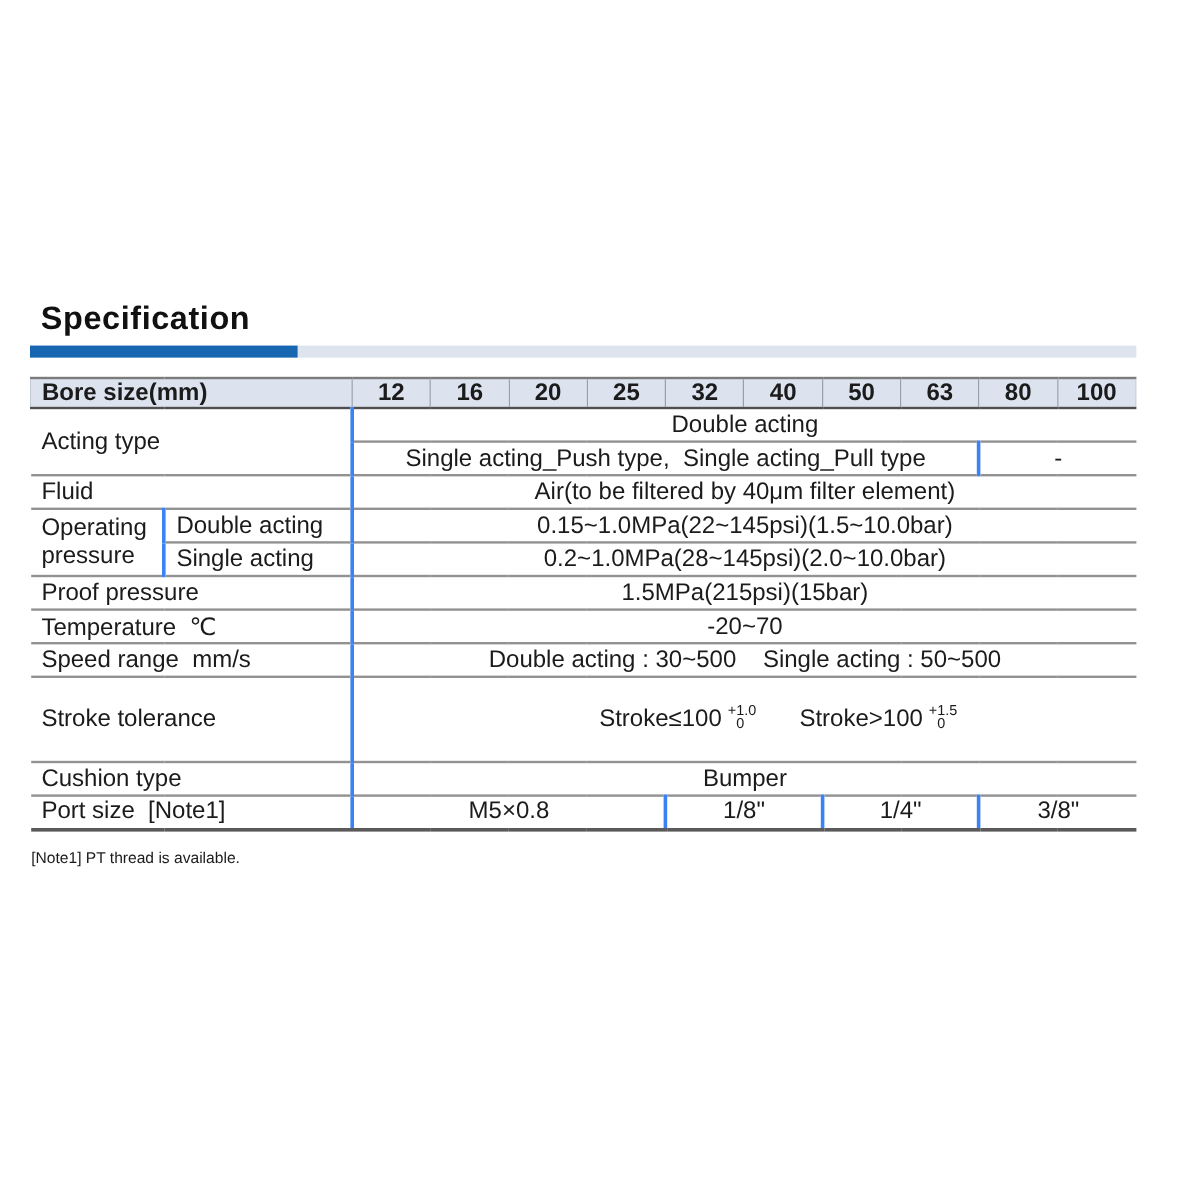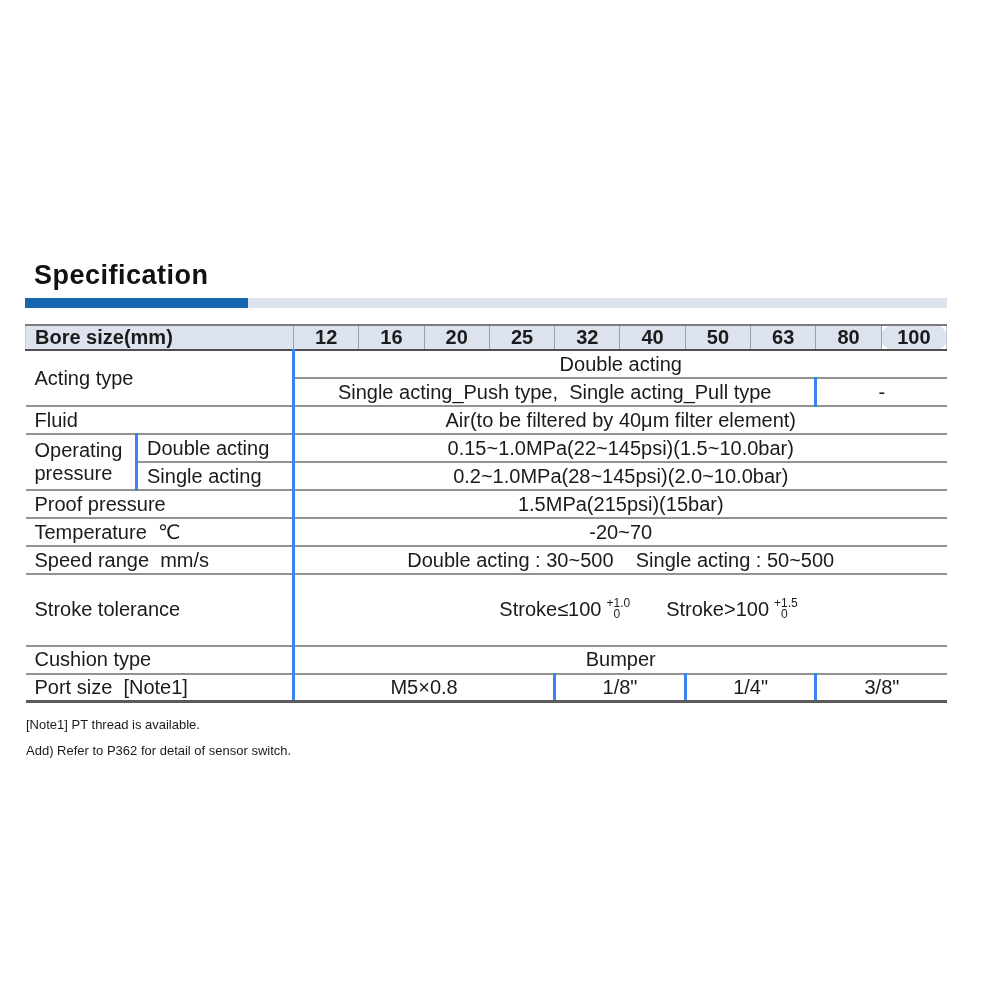--- a/index.html
+++ b/index.html
@@ -1,37 +1,37 @@
 <!DOCTYPE html>
 <html><head>
 <meta charset="utf-8">
 <style>
   * { box-sizing: border-box; }
   html,body { margin:0; padding:0; }
   body {
     width:1000px; height:1000px; background:#ffffff; position:relative;
     font-family:"Liberation Sans","DejaVu Sans",sans-serif; color:#1b1b1b;
   }
-  .page { position:absolute; left:25px; top:260px; width:922px; }
+  .page { position:absolute; left:25px; top:250px; width:922px; }
   .title {
     margin:0 0 7px 9px; font-size:27px; font-weight:bold; letter-spacing:0.5px; color:#111;
     font-family:"Liberation Sans","DejaVu Sans",sans-serif;
   }
   .accent-bar { height:10px; background:#dde4ee; position:relative; margin-bottom:16px; }
   .accent-bar-dark { position:absolute; left:0; top:0; height:100%; width:223px; background:#1766b1; }
 
   table.spec { border-collapse:collapse; width:922px; table-layout:fixed; font-size:20px; }
   td, th { white-space:pre-wrap; padding:0 5px; overflow:hidden; font-weight:normal; }
   col.cA { width:111px; } col.cB { width:157px; }
   thead th {
     background:#dce3ee; height:15px; font-size:20px; font-weight:bold;
     border-top:2px solid #7b7b7b; border-bottom:2px solid #4f4f4f; border-left:1px solid #97a0ad;
   }
   thead th.lbl { border-left:1px solid #c3cbd8; }
-  thead th:last-child { border-right:1px solid #c3cbd8;border-radius:15px; }
+  thead th:last-child { border-right:1px solid #c3cbd8; }
   tbody td { height:28px; border-bottom:2px solid #929292; }
   tbody tr.last td { border-bottom:3px solid #5a5a5a; }
   .lbl { text-align:left; padding-left:9px; }
   .val { text-align:center; }
   .bl { border-left:3px solid #3b82f6; }
 
   .tol {
     display:inline-flex; flex-direction:column; vertical-align:middle;
     font-size:12px; line-height:11px; text-align:left; margin-left:5px; position:relative; top:-2px;
   }
@@ -129,15 +129,14 @@
         <td class="val bl" colspan="4">M5×0.8</td>
         <td class="val bl" colspan="2">1/8"</td>
         <td class="val bl" colspan="2">1/4"</td>
         <td class="val bl" colspan="2">3/8"</td>
       </tr>
     </tbody>
   </table>
 
   <div class="notes">
     <div>[Note1] PT thread is available.</div>
-    <div>Add) Refer to P362 for detail of sensor switch.</div>
   </div>
 </div>
 
 </body></html>

